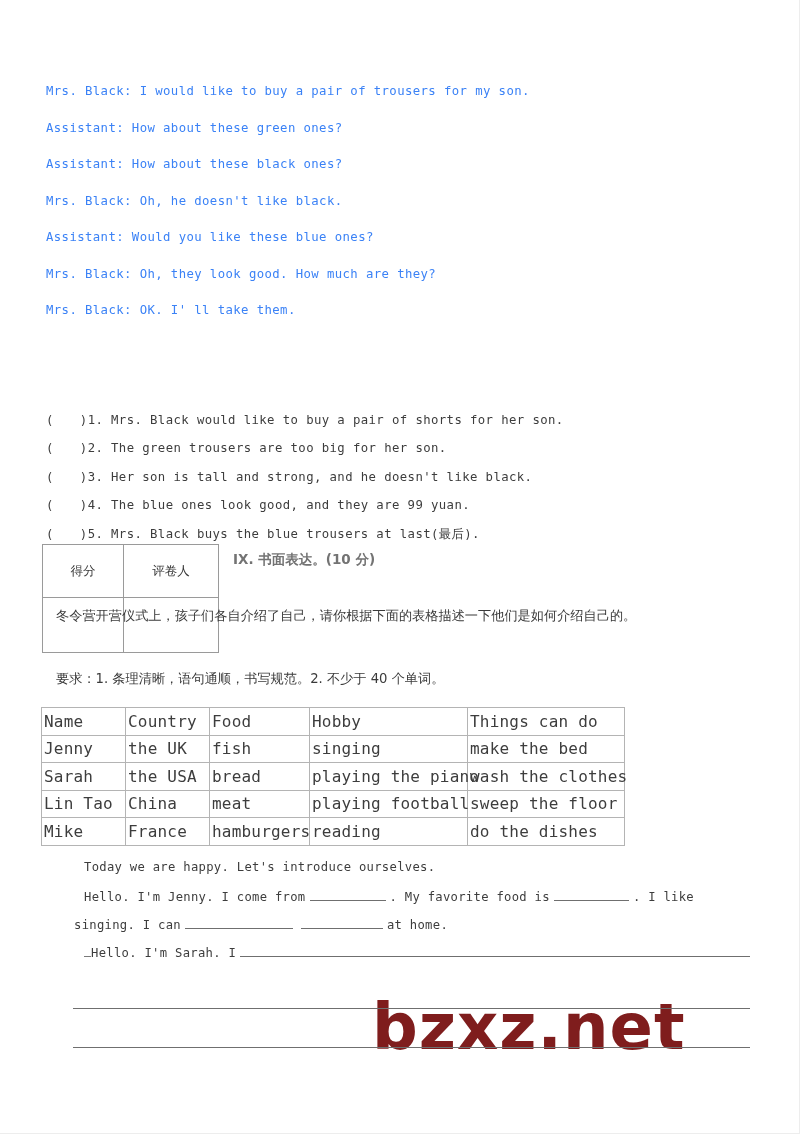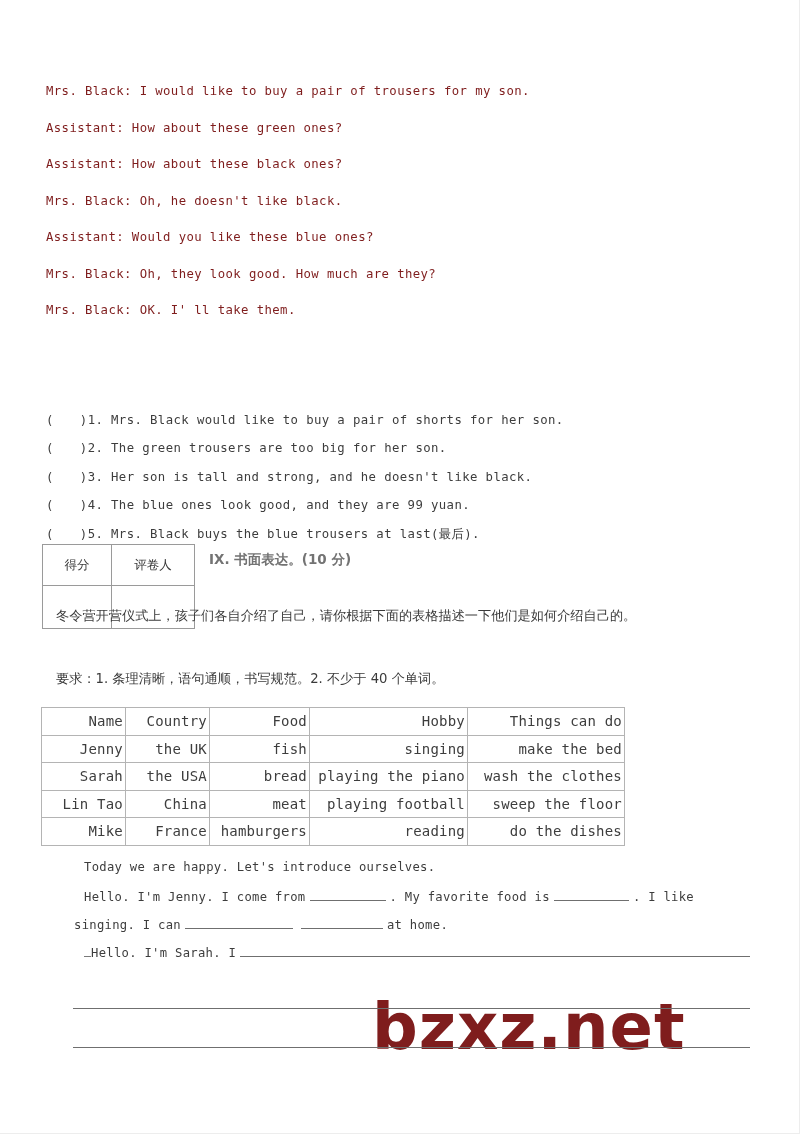--- a/index.html
+++ b/index.html
@@ -47,21 +47,21 @@
   .dialogue {
     position: absolute;
     left: 46px;
     top: 80px;
     width: 700px;
   }
   .dialogue .line {
     font-family: "DejaVu Sans Mono", "Liberation Mono", monospace;
     font-size: 12.3px;
     letter-spacing: 0.4px;
-    color: #7f1d1d;
+    color: #3b82f6;
     height: 36.5px;
     line-height: 22px;
     white-space: nowrap;
   }
 
   
   .tf-list {
     position: absolute;
     left: 46px;
     top: 410px;
@@ -92,21 +92,21 @@
     table-layout: fixed;
   }
   table.score-box td {
     border: 1px solid #9a9a9a;
     height: 20px;
     text-align: center;
     vertical-align: middle;
     font-family: "DejaVu Sans", "Liberation Sans", sans-serif;
     font-size: 12.5px;
     color: #3a3a3a;
-    padding: 10px;
+    padding: 16px;
   }
   table.score-box td.c1 { width: 48px; }
   table.score-box td.c2 { width: 62px; }
   table.score-box tr.blank td { height: 22px; }
 
   #section-heading {
     margin-left: 14px;
     margin-top: 7px;
     font-family: "DejaVu Sans", "Liberation Sans", sans-serif;
     font-weight: bold;
@@ -133,24 +133,24 @@
     position: absolute;
     left: 41px;
     top: 707px;
     border-collapse: collapse;
     table-layout: fixed;
     width: 583px;
   }
   #info-table td {
     border: 1px solid #b4b4b4;
     height: 26.5px;
-    text-align: right;
+    text-align: left;
     vertical-align: middle;
     font-family: "DejaVu Sans Mono", "Liberation Mono", monospace;
-    font-size: 14px;
+    font-size: 16px;
     letter-spacing: 0.2px;
     color: #3d3d3d;
     padding: 0 2px;
     white-space: nowrap;
   }
   #info-table col.k-name    { width: 84px; }
   #info-table col.k-country { width: 84px; }
   #info-table col.k-food    { width: 100px; }
   #info-table col.k-hobby   { width: 158px; }
   #info-table col.k-things  { width: 157px; }

